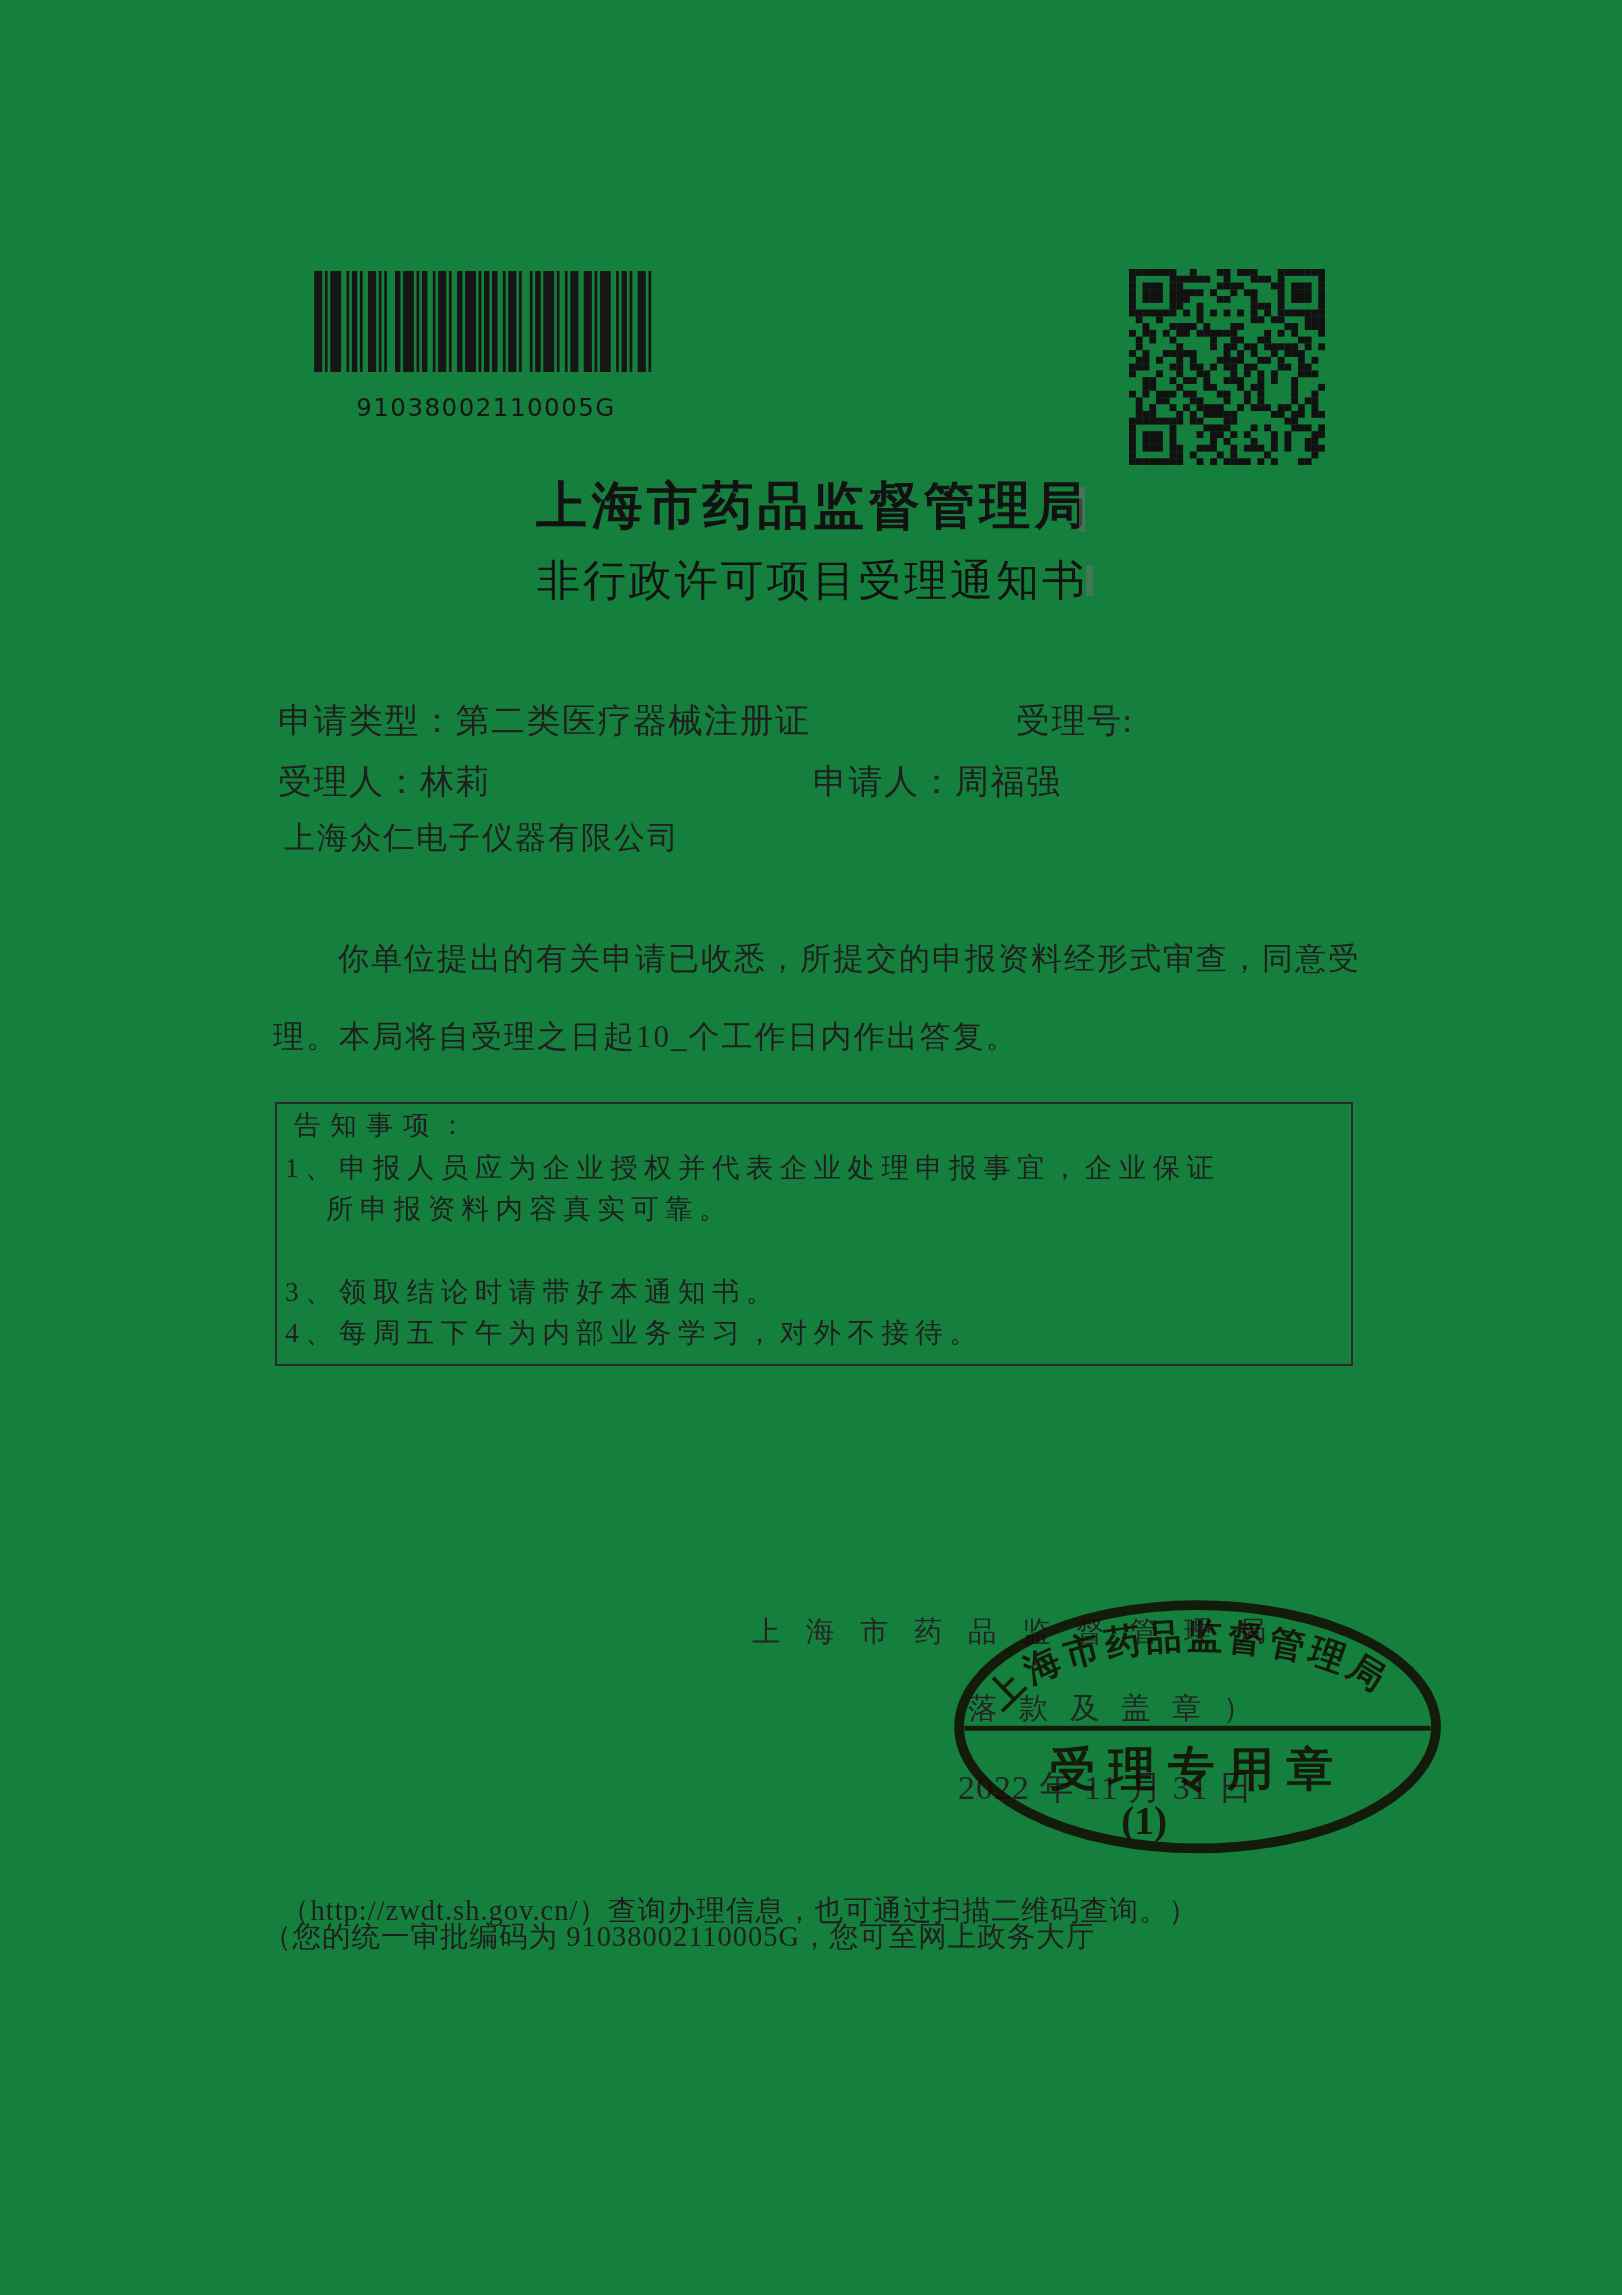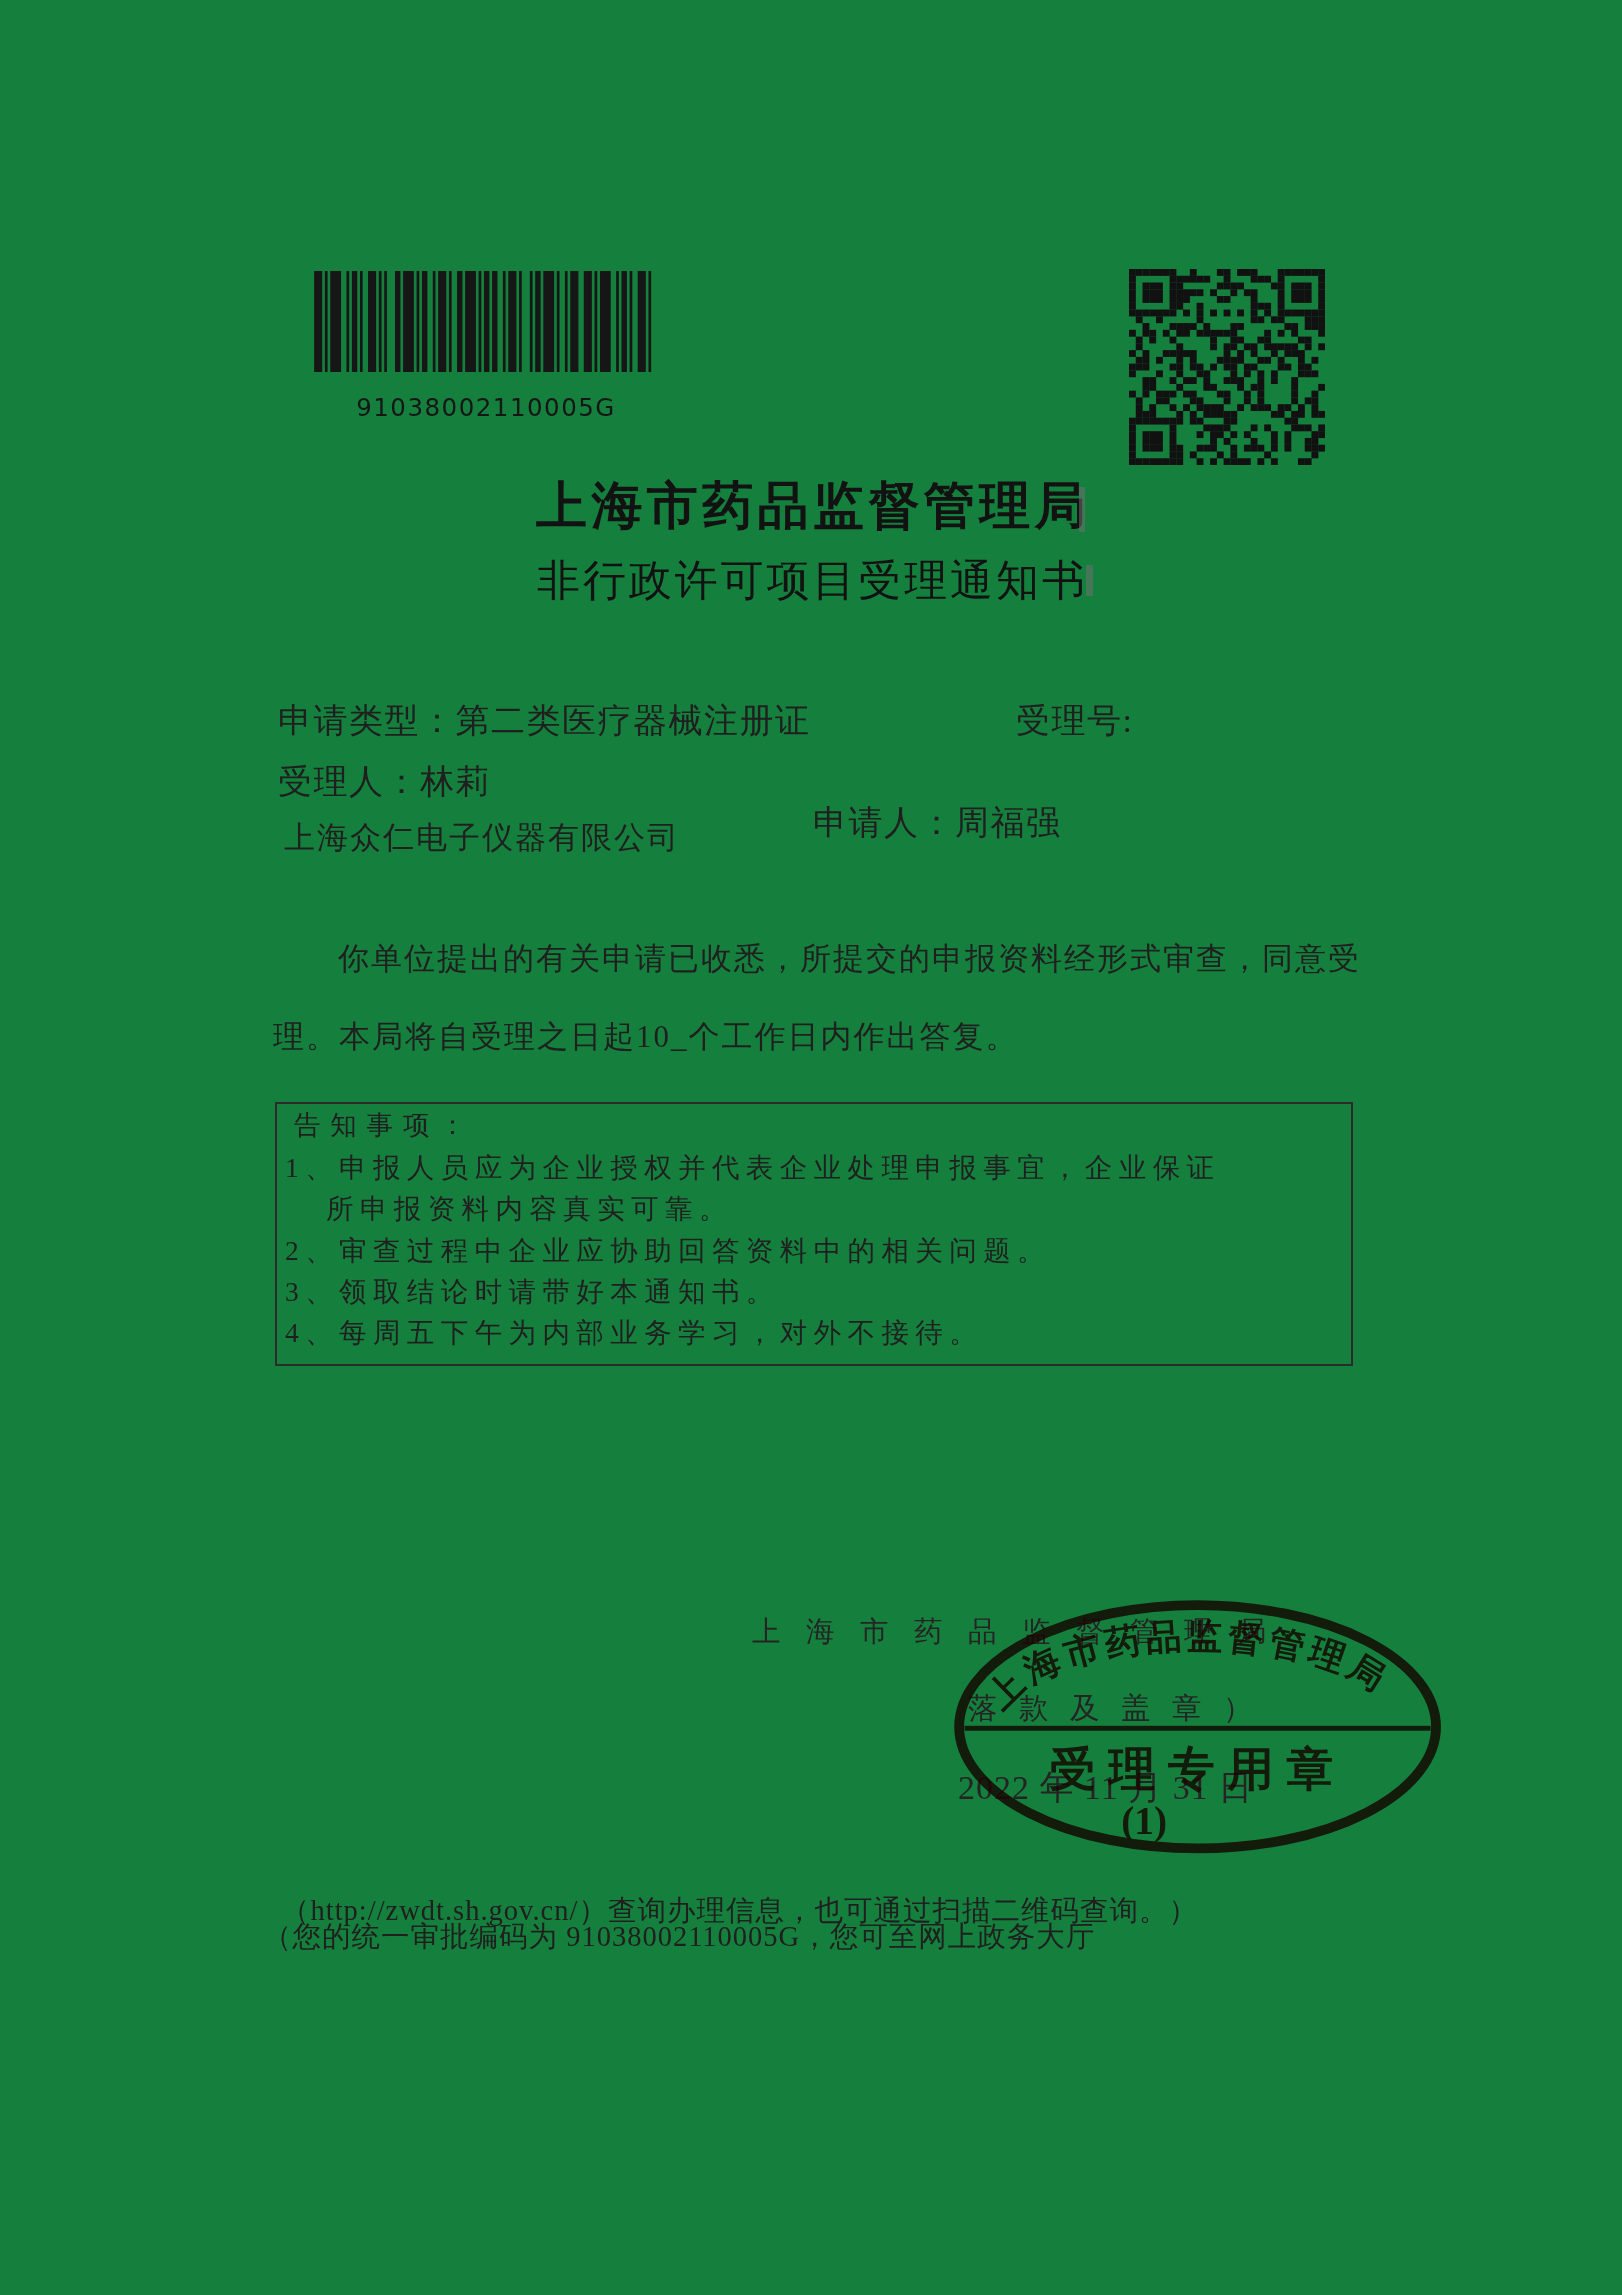--- a/index.html
+++ b/index.html
@@ -494,31 +494,30 @@
     </svg>
 
   <div class="abs title">上海市药品监督管理局</div>
   <div class="artifact" style="left:1079px;top:487px;width:6.4px;height:45px;"></div>
   <div class="abs subtitle">非行政许可项目受理通知书</div>
   <div class="artifact" style="left:1086px;top:565px;width:6.9px;height:31px;"></div>
 
   <div class="abs field" style="left:278px;top:704px;">申请类型：第二类医疗器械注册证</div>
   <div class="abs field" style="left:1016px;top:704px;">受理号:</div>
   <div class="abs field" style="left:278px;top:765px;">受理人：林莉</div>
-  <div class="abs field" style="left:813px;top:765px;margin-top:41px;">申请人：周福强</div>
+  <div class="abs field" style="left:813px;top:765px;">申请人：周福强</div>
   <div class="abs company">上海众仁电子仪器有限公司</div>
 
   <div class="abs body-line" style="left:338px;top:943px;">你单位提出的有关申请已收悉，所提交的申报资料经形式审查，同意受</div>
   <div class="abs body-line" style="left:273px;top:1021px;">理。本局将自受理之日起10_个工作日内作出答复。</div>
 
   <div class="notice-box"></div>
   <div class="abs box-heading" style="left: 294px; top: 1112px;">告知事项：</div>
   <div class="abs box-item" style="left:285px;top:1154px;">1、申报人员应为企业授权并代表企业处理申报事宜，企业保证</div>
   <div class="abs box-item" style="left:326px;top:1195px;">所申报资料内容真实可靠。</div>
-  <div class="abs box-item" style="left:285px;top:1237px;">2、审查过程中企业应协助回答资料中的相关问题。</div>
   <div class="abs box-item" style="left:285px;top:1278px;">3、领取结论时请带好本通知书。</div>
   <div class="abs box-item" style="left:285px;top:1319px;">4、每周五下午为内部业务学习，对外不接待。</div>
 
   <div class="abs sig-org">上海市药品监督管理局</div>
   <div class="abs sig-note">落款及盖章）</div>
   <div class="abs sig-date">2022 年 11 月 31 日</div>
 
   <svg class="stamp-svg" width="540" height="314" viewBox="0 0 1100 640">
     <ellipse cx="541" cy="289" rx="486" ry="248" fill="none" stroke-width="20" stroke="#da251c"></ellipse>
     <path id="arcPath" d="M 147 261 A 400 160 0 0 1 935 261" fill="none"></path>

